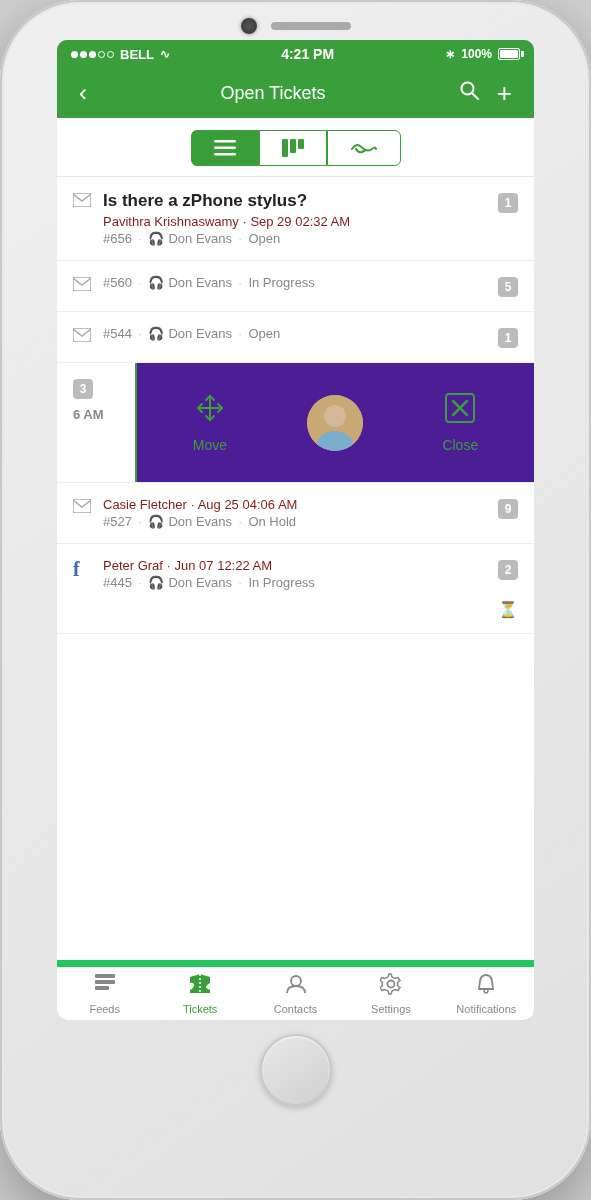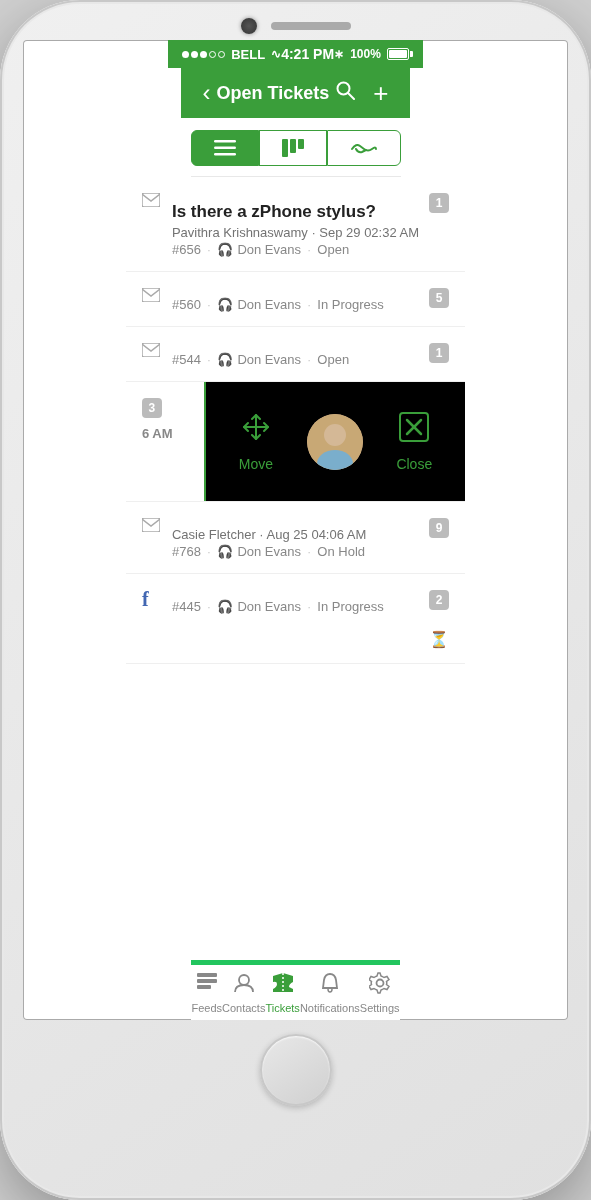--- a/index.html
+++ b/index.html
@@ -45,29 +45,28 @@
       background: radial-gradient(circle, #555, #333);
       box-shadow: 0 0 4px rgba(0,0,0,0.4);
     }
     .speaker {
       width: 80px;
       height: 8px;
       background: #aaa;
       border-radius: 4px;
     }
     .screen {
-      width: 545px;
+      width: 477px;
       height: 980px;
       background: #fff;
-      border-radius: 4px;
+      border-radius: 10px;
       overflow: hidden;
       display: flex;
       flex-direction: column;
       box-shadow: inset 0 0 0 1px #aaa;
-      align-items: center;
     }
     .status-bar {
       background: #3a9e3a;
       color: white;
       display: flex;
       justify-content: space-between;
       align-items: center;
       padding: 6px 14px;
       font-size: 13px;
       font-weight: 600;
@@ -96,21 +95,21 @@
       background: #3a9e3a;
       display: flex;
       align-items: center;
       justify-content: space-between;
       padding: 0 16px;
       height: 50px;
     }
     .nav-bar-title {
       color: white;
       font-size: 18px;
-      font-weight: 700;
+      font-weight: 400;
     }
     .nav-icon-btn {
       color: white;
       font-size: 22px;
       cursor: pointer;
       padding: 4px 6px;
       background: none;
       border: none;
     }
     .nav-left { font-size: 24px; }
@@ -147,30 +146,30 @@
       align-items: flex-start;
       gap: 10px;
     }
     .ticket-icon {
       margin-top: 2px;
       color: #aaa;
       font-size: 16px;
       min-width: 20px;
     }
     .ticket-icon.fb { color: #4267B2; font-size: 18px; font-weight: bold; }
-    .ticket-content { flex: 1; margin-top: 11px; }
+    .ticket-content { flex: 1; }
     .ticket-title {
       font-size: 17px;
       font-weight: 600;
       color: #222;
       margin-bottom: 3px;
     }
     .ticket-meta {
       font-size: 13px;
-      color: #737373;
+      color: #7f1d1d;
       margin-bottom: 2px;
     }
     .ticket-sub {
       font-size: 13px;
       color: #888;
       display: flex; align-items: center; gap: 4px;
     }
     .ticket-badge {
       background: #bbb;
       color: white;
@@ -193,21 +192,21 @@
       padding: 14px 16px;
       display: flex;
       align-items: flex-start;
       gap: 10px;
       flex: 0 0 auto;
       min-width: 80px;
       border-right: 2px solid #3a9e3a;
     }
     .swipe-right-part {
       flex: 1;
-      background: #000000;
+      background: #4c1d95;
       display: flex;
       align-items: center;
       justify-content: space-around;
       padding: 10px 16px;
     }
     .swipe-action {
       display: flex;
       flex-direction: column;
       align-items: center;
       gap: 6px;
@@ -225,21 +224,21 @@
       width: 56px;
       height: 56px;
       border-radius: 50%;
       overflow: hidden;
       background: #c8a882;
       display: flex; align-items: center; justify-content: center;
     }
     .hourglass-icon { color: #e05050; font-size: 16px; }
     .bottom-nav {
       background: white;
-      border-top: 5px solid #22c55e;
+      border-top: 7px solid #22c55e;
       display: flex;
       height: 60px;
     }
     .bottom-nav-item {
       flex: 1;
       display: flex;
       flex-direction: column;
       align-items: center;
       justify-content: center;
       gap: 2px;
@@ -451,34 +450,35 @@
       <div class="ticket-item">
         <span class="ticket-icon">
           <svg width="18" height="14" viewBox="0 0 18 14">
             <rect x="0" y="0" width="18" height="14" rx="2" fill="none" stroke="#aaa" stroke-width="1.5"></rect>
             <polyline points="0,1 9,8 18,1" fill="none" stroke="#aaa" stroke-width="1.5"></polyline>
           </svg>
         </span>
         <div class="ticket-content">
           <div class="ticket-meta">Casie Fletcher · Aug 25 04:06 AM</div>
           <div class="ticket-sub">
-            <span>#768</span>
+            <span>#527</span>
             <span class="separator">·</span>
             <span style="font-size:13px;">🎧</span>
             <span>Don Evans</span>
             <span class="separator">·</span>
             <span>On Hold</span>
           </div>
         </div>
         <div class="ticket-badge">9</div>
       </div>
 
       <div class="ticket-item">
         <span class="ticket-icon fb" style="font-family:serif; font-weight:700; color:#4267B2; font-size:20px; margin-top:0;">f</span>
         <div class="ticket-content">
+          <div class="ticket-meta">Peter Graf · Jun 07 12:22 AM</div>
           <div class="ticket-sub">
             <span>#445</span>
             <span class="separator">·</span>
             <span style="font-size:13px;">🎧</span>
             <span>Don Evans</span>
             <span class="separator">·</span>
             <span>In Progress</span>
           </div>
         </div>
         <div style="display:flex;flex-direction:column;align-items:flex-end;gap:20px;">
@@ -493,55 +493,55 @@
       <div class="bottom-nav-item">
         <div class="bottom-nav-icon">
           <svg width="22" height="22" viewBox="0 0 22 22">
             <rect x="1" y="1" width="20" height="4" rx="1" fill="#888"></rect>
             <rect x="1" y="7" width="20" height="4" rx="1" fill="#888"></rect>
             <rect x="1" y="13" width="14" height="4" rx="1" fill="#888"></rect>
           </svg>
         </div>
         <span>Feeds</span>
       </div>
+      <div class="bottom-nav-item active">
+        <div class="bottom-nav-icon">
+          <svg width="24" height="22" viewBox="0 0 24 22">
+            <path d="M2,4 L12,1 L22,4 L22,10 Q18,12 18,15 L22,17 L22,20 L2,20 L2,17 Q6,15 6,12 Q6,9 2,10 Z" fill="#3a9e3a"></path>
+            <line x1="12" y1="1" x2="12" y2="20" stroke="white" stroke-width="1.5" stroke-dasharray="2,2"></line>
+          </svg>
+        </div>
+        <span>Tickets</span>
+      </div>
       <div class="bottom-nav-item">
         <div class="bottom-nav-icon">
           <svg width="22" height="22" viewBox="0 0 22 22">
             <circle cx="11" cy="8" r="5" fill="none" stroke="#888" stroke-width="1.8"></circle>
             <path d="M2,20 Q2,13 11,13 Q20,13 20,20" fill="none" stroke="#888" stroke-width="1.8"></path>
           </svg>
         </div>
         <span>Contacts</span>
       </div>
-      <div class="bottom-nav-item active">
+      <div class="bottom-nav-item">
         <div class="bottom-nav-icon">
-          <svg width="24" height="22" viewBox="0 0 24 22">
-            <path d="M2,4 L12,1 L22,4 L22,10 Q18,12 18,15 L22,17 L22,20 L2,20 L2,17 Q6,15 6,12 Q6,9 2,10 Z" fill="#3a9e3a"></path>
-            <line x1="12" y1="1" x2="12" y2="20" stroke="white" stroke-width="1.5" stroke-dasharray="2,2"></line>
-          </svg>
-        </div>
-        <span>Tickets</span>
+          <svg width="22" height="22" viewBox="0 0 22 22">
+            <circle cx="11" cy="11" r="3.5" fill="none" stroke="#888" stroke-width="1.8"></circle>
+            <path d="M11,1 L12,4 Q13.5,4.5 15,5.5 L18,4.5 L20,7.5 L17.5,9.5 Q17.8,10.5 17.8,11 Q17.8,11.5 17.5,12.5 L20,14.5 L18,17.5 L15,16.5 Q13.5,17.5 12,18 L11,21 L9,21 L8,18 Q6.5,17.5 5,16.5 L2,17.5 L0,14.5 L2.5,12.5 Q2.2,11.5 2.2,11 Q2.2,10.5 2.5,9.5 L0,7.5 L2,4.5 L5,5.5 Q6.5,4.5 8,4 L9,1 Z" fill="none" stroke="#888" stroke-width="1.5"></path>
+          </svg>
+        </div>
+        <span>Settings</span>
       </div>
       <div class="bottom-nav-item">
         <div class="bottom-nav-icon">
           <svg width="20" height="22" viewBox="0 0 20 22">
             <path d="M10,2 Q15,2 16,8 L17,16 L3,16 L4,8 Q5,2 10,2" fill="none" stroke="#888" stroke-width="1.8"></path>
             <path d="M8,17 Q8,20 10,20 Q12,20 12,17" fill="none" stroke="#888" stroke-width="1.5"></path>
           </svg>
         </div>
         <span>Notifications</span>
       </div>
-      <div class="bottom-nav-item">
-        <div class="bottom-nav-icon">
-          <svg width="22" height="22" viewBox="0 0 22 22">
-            <circle cx="11" cy="11" r="3.5" fill="none" stroke="#888" stroke-width="1.8"></circle>
-            <path d="M11,1 L12,4 Q13.5,4.5 15,5.5 L18,4.5 L20,7.5 L17.5,9.5 Q17.8,10.5 17.8,11 Q17.8,11.5 17.5,12.5 L20,14.5 L18,17.5 L15,16.5 Q13.5,17.5 12,18 L11,21 L9,21 L8,18 Q6.5,17.5 5,16.5 L2,17.5 L0,14.5 L2.5,12.5 Q2.2,11.5 2.2,11 Q2.2,10.5 2.5,9.5 L0,7.5 L2,4.5 L5,5.5 Q6.5,4.5 8,4 L9,1 Z" fill="none" stroke="#888" stroke-width="1.5"></path>
-          </svg>
-        </div>
-        <span>Settings</span>
-      </div>
     </div>
   </div>
 
   <div class="phone-bottom">
     <div class="home-button"></div>
   </div>
 </div>
 
 </body></html>

